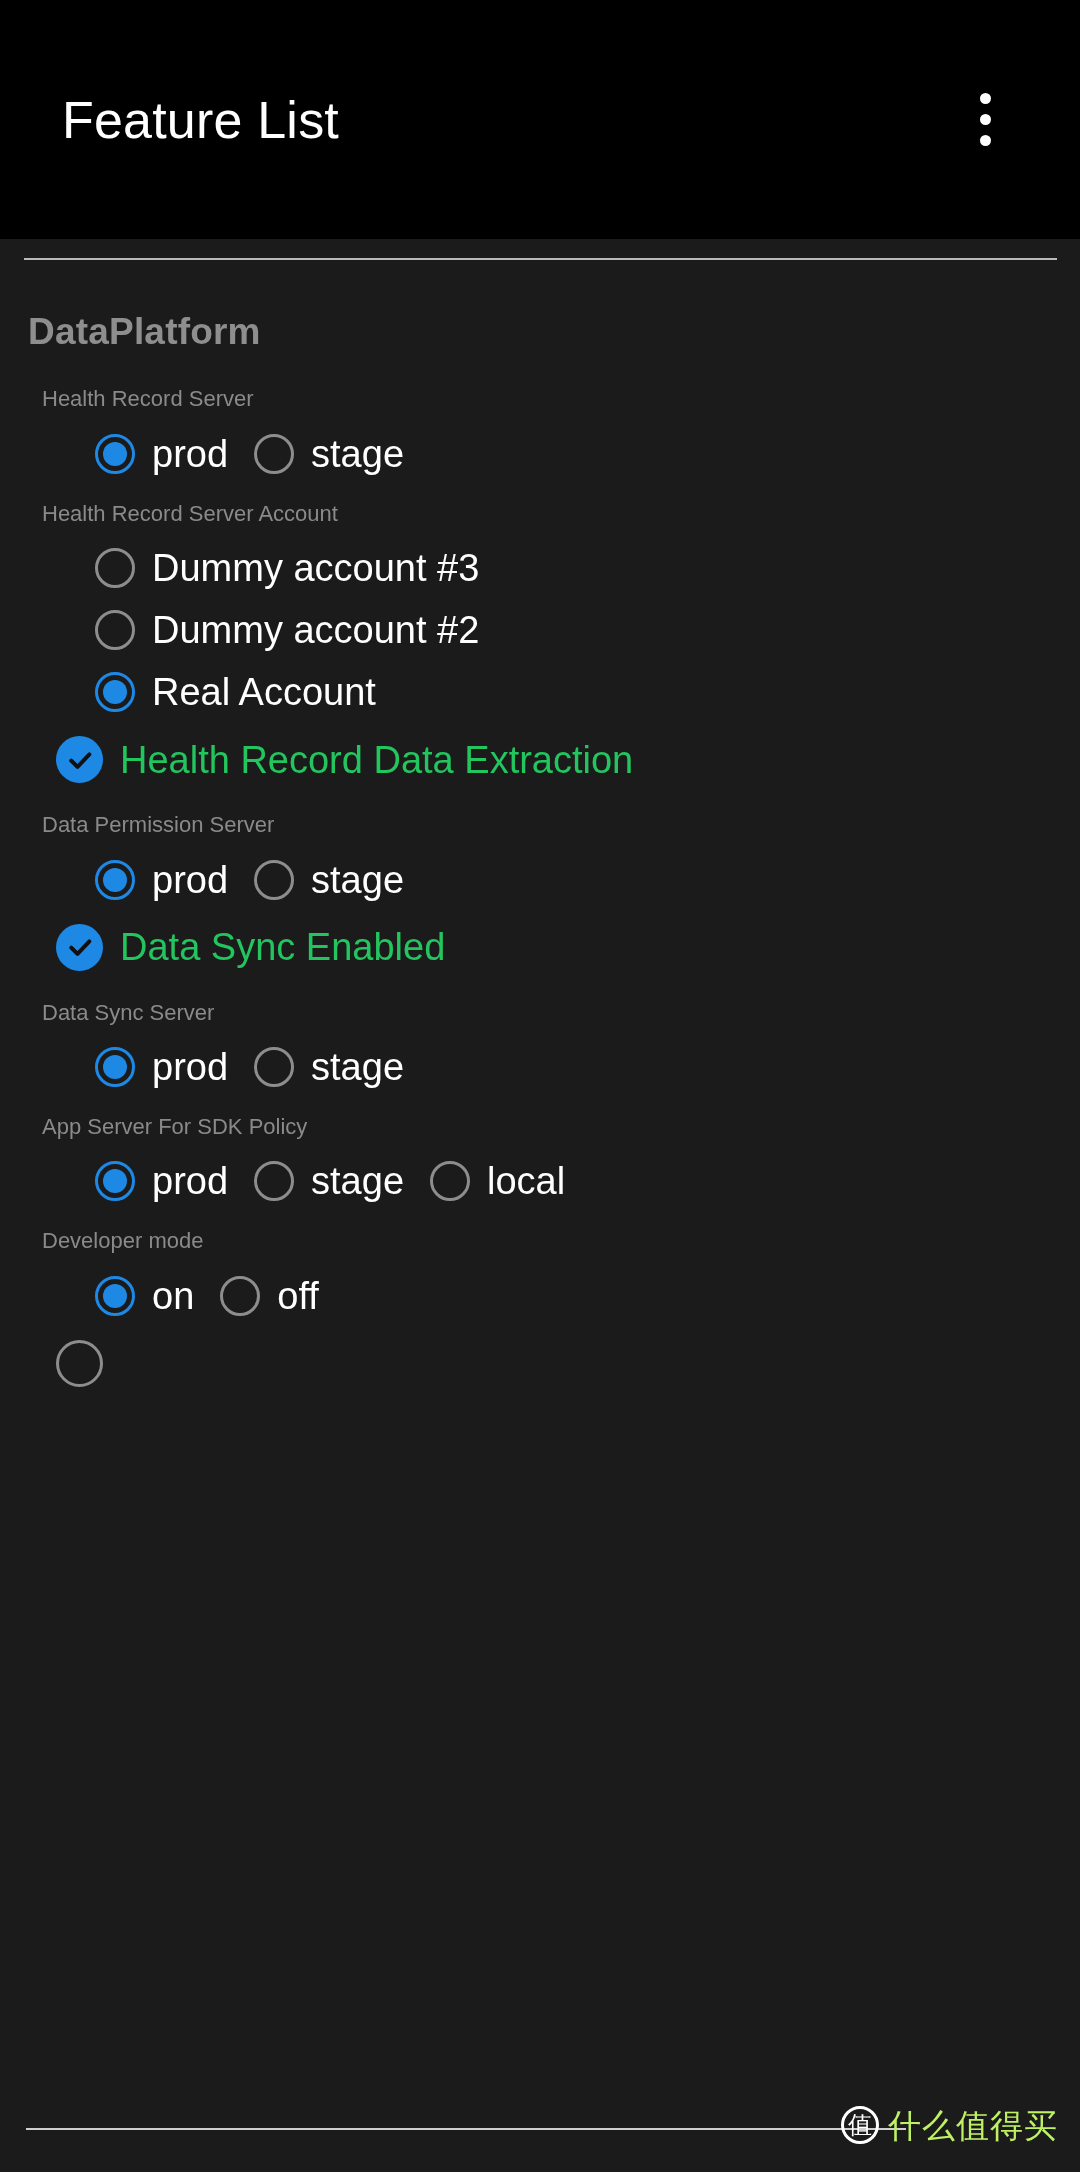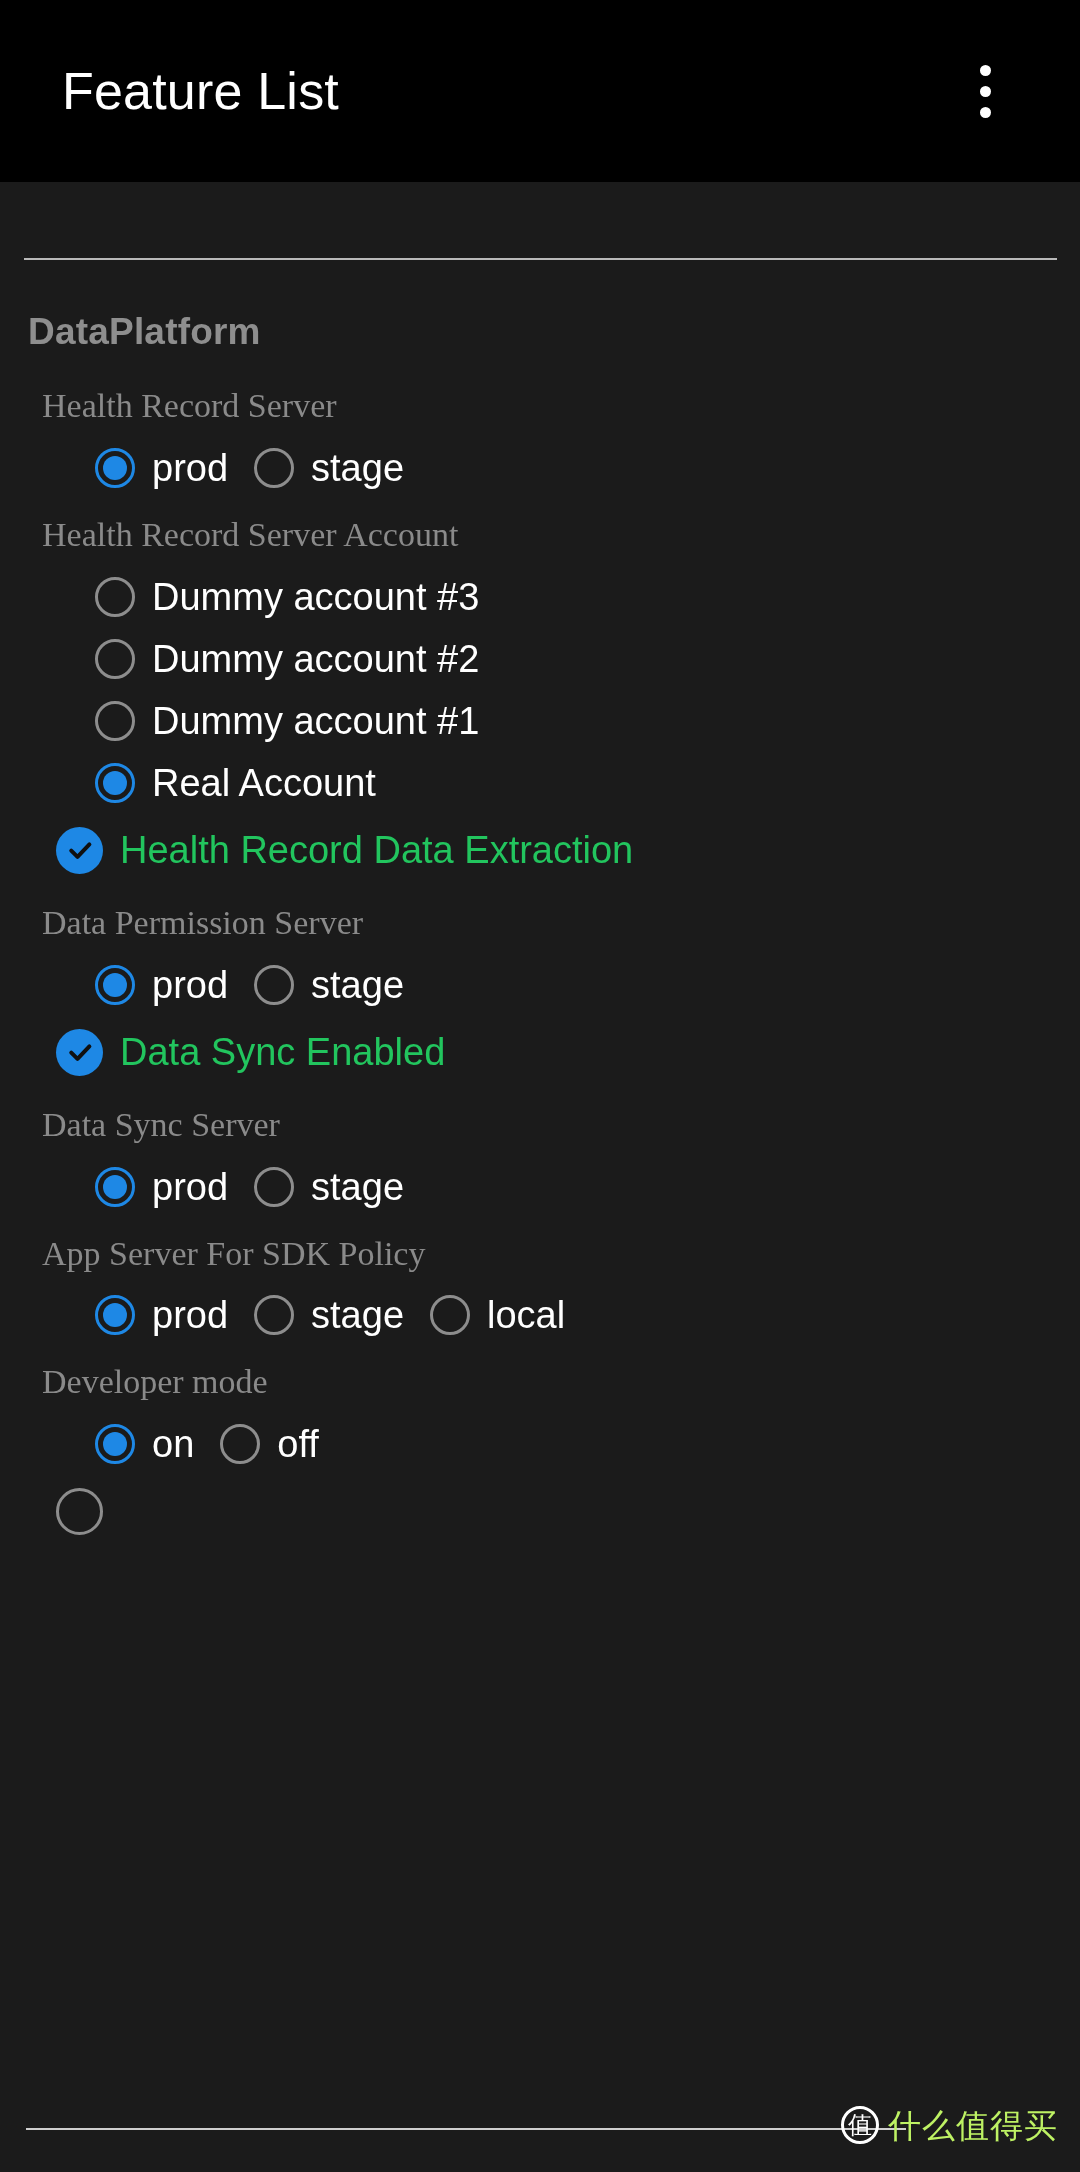--- a/index.html
+++ b/index.html
@@ -18,21 +18,21 @@
     height: 2172px;
     background: #1b1b1b;
     overflow: hidden;
   }
 
   
   .appbar {
     position: absolute;
     top: 0; left: 0;
     width: 1080px;
-    height: 182px;
+    height: 239px;
     background: #000000;
     display: flex;
     align-items: center;
     justify-content: space-between;
   }
 
   .appbar-title {
     margin-left: 62px;
     font-size: 52px;
     font-weight: 400;
@@ -81,26 +81,25 @@
   .group-title {
     font-size: 37px;
     font-weight: 700;
     color: #8e8e8e;
     padding: 22px 0 16px 28px;
     line-height: 1.2;
     letter-spacing: .2px;
   }
 
   .pref-title {
-    font-size: 34px;
+    font-size: 22px;
     font-weight: 400;
     color: #8a8a8a;
     padding: 16px 0 10px 42px;
     line-height: 1.2;
-    font-family: Liberation Serif, serif;
   }
 
   .radio-row {
     display: flex;
     align-items: center;
     padding: 11px 0 11px 95px;
   }
   .radio-row.stacked {
   }
 
@@ -255,26 +254,20 @@
         </label>
       </div>
       <div class="radio-row stacked">
         <label class="radio-opt">
           <span class="radio-mark"></span>
           <span class="opt-label">Dummy account #2</span>
         </label>
       </div>
       <div class="radio-row stacked">
         <label class="radio-opt">
-          <span class="radio-mark"></span>
-          <span class="opt-label">Dummy account #1</span>
-        </label>
-      </div>
-      <div class="radio-row stacked">
-        <label class="radio-opt">
           <span class="radio-mark on"></span>
           <span class="opt-label">Real Account</span>
         </label>
       </div>
       <div class="check-row">
         <span class="check-mark">
           <svg width="30" height="30" viewBox="0 0 24 24" aria-hidden="true">
             <path d="M5 12.5 L10 17.5 L19.5 7.5" fill="none" stroke="#101010" stroke-width="3.2" stroke-linecap="round" stroke-linejoin="round"></path>
           </svg>
         </span>

